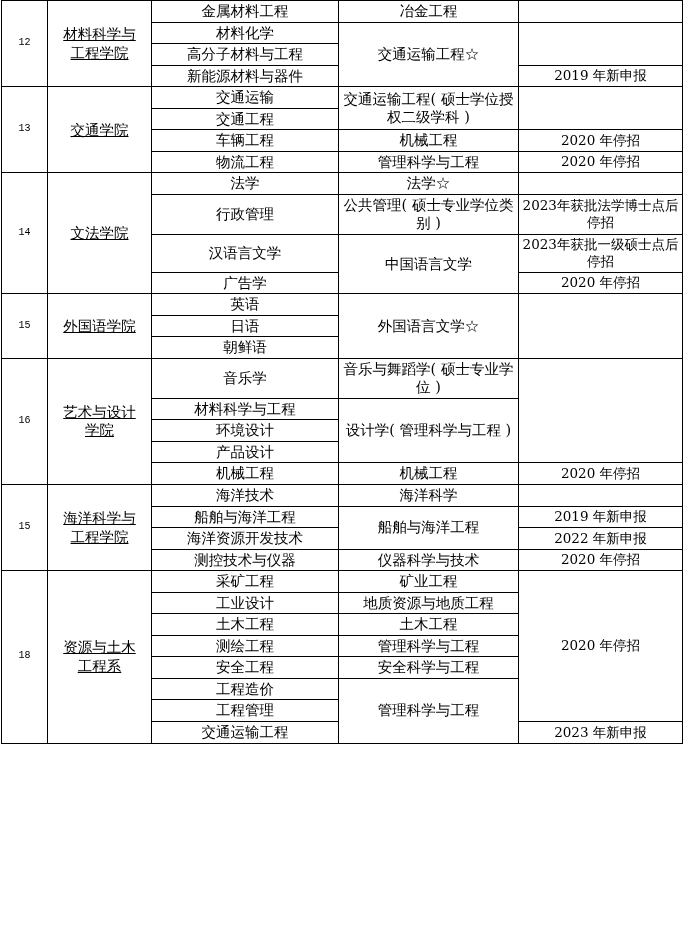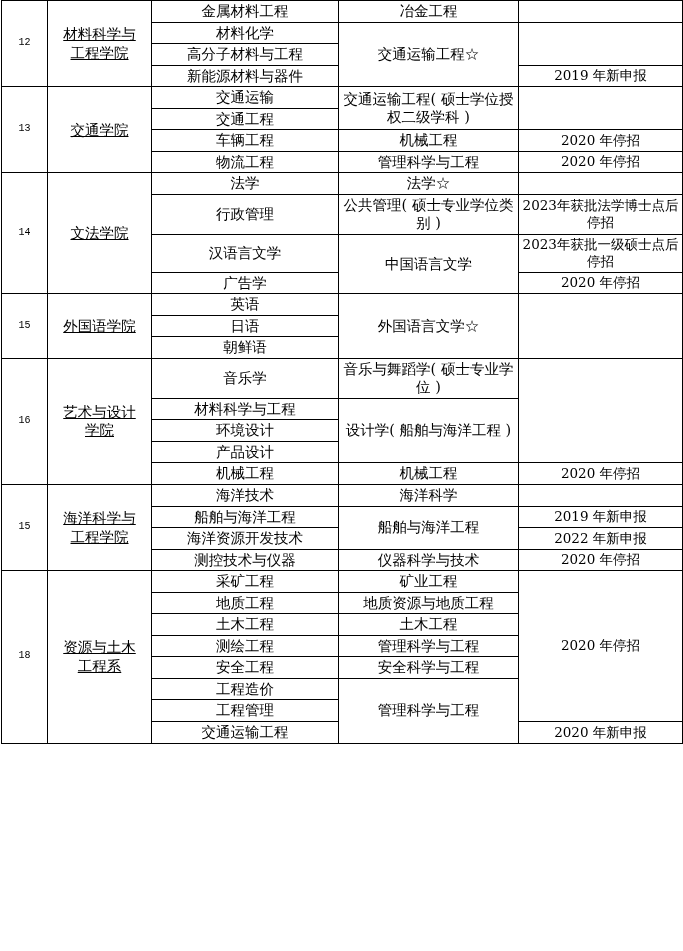--- a/index.html
+++ b/index.html
@@ -141,21 +141,21 @@
         </tr>
         <tr>
           <td class="num" rowspan="5">16</td>
           <td class="college" rowspan="5">艺术与设计<br>学院</td>
           <td class="major">音乐学</td>
           <td class="disc" rowspan="1">音乐与舞蹈学( 硕士专业学位 )</td>
           <td class="note" rowspan="4"></td>
         </tr>
         <tr>
           <td class="major">材料科学与工程</td>
-          <td class="disc" rowspan="3">设计学( 船舶与海洋工程 )</td>
+          <td class="disc" rowspan="3">设计学( 管理科学与工程 )</td>
         </tr>
         <tr>
           <td class="major">环境设计</td>
         </tr>
         <tr>
           <td class="major">产品设计</td>
         </tr>
         <tr>
           <td class="major">机械工程</td>
           <td class="disc" rowspan="1">机械工程</td>
@@ -183,21 +183,21 @@
           <td class="note" rowspan="1">2020 年停招</td>
         </tr>
         <tr>
           <td class="num" rowspan="8">18</td>
           <td class="college" rowspan="8">资源与土木<br>工程系</td>
           <td class="major">采矿工程</td>
           <td class="disc" rowspan="1">矿业工程</td>
           <td class="note" rowspan="7">2020 年停招</td>
         </tr>
         <tr>
-          <td class="major">地质工程</td>
+          <td class="major">工业设计</td>
           <td class="disc" rowspan="1">地质资源与地质工程</td>
         </tr>
         <tr>
           <td class="major">土木工程</td>
           <td class="disc" rowspan="1">土木工程</td>
         </tr>
         <tr>
           <td class="major">测绘工程</td>
           <td class="disc" rowspan="1">管理科学与工程</td>
         </tr>
@@ -207,17 +207,17 @@
         </tr>
         <tr>
           <td class="major">工程造价</td>
           <td class="disc" rowspan="3">管理科学与工程</td>
         </tr>
         <tr>
           <td class="major">工程管理</td>
         </tr>
         <tr>
           <td class="major">交通运输工程</td>
-          <td class="note" rowspan="1">2020 年新申报</td>
+          <td class="note" rowspan="1">2023 年新申报</td>
         </tr>
       </tbody>
   </table>
 </div>
 
 </body></html>

